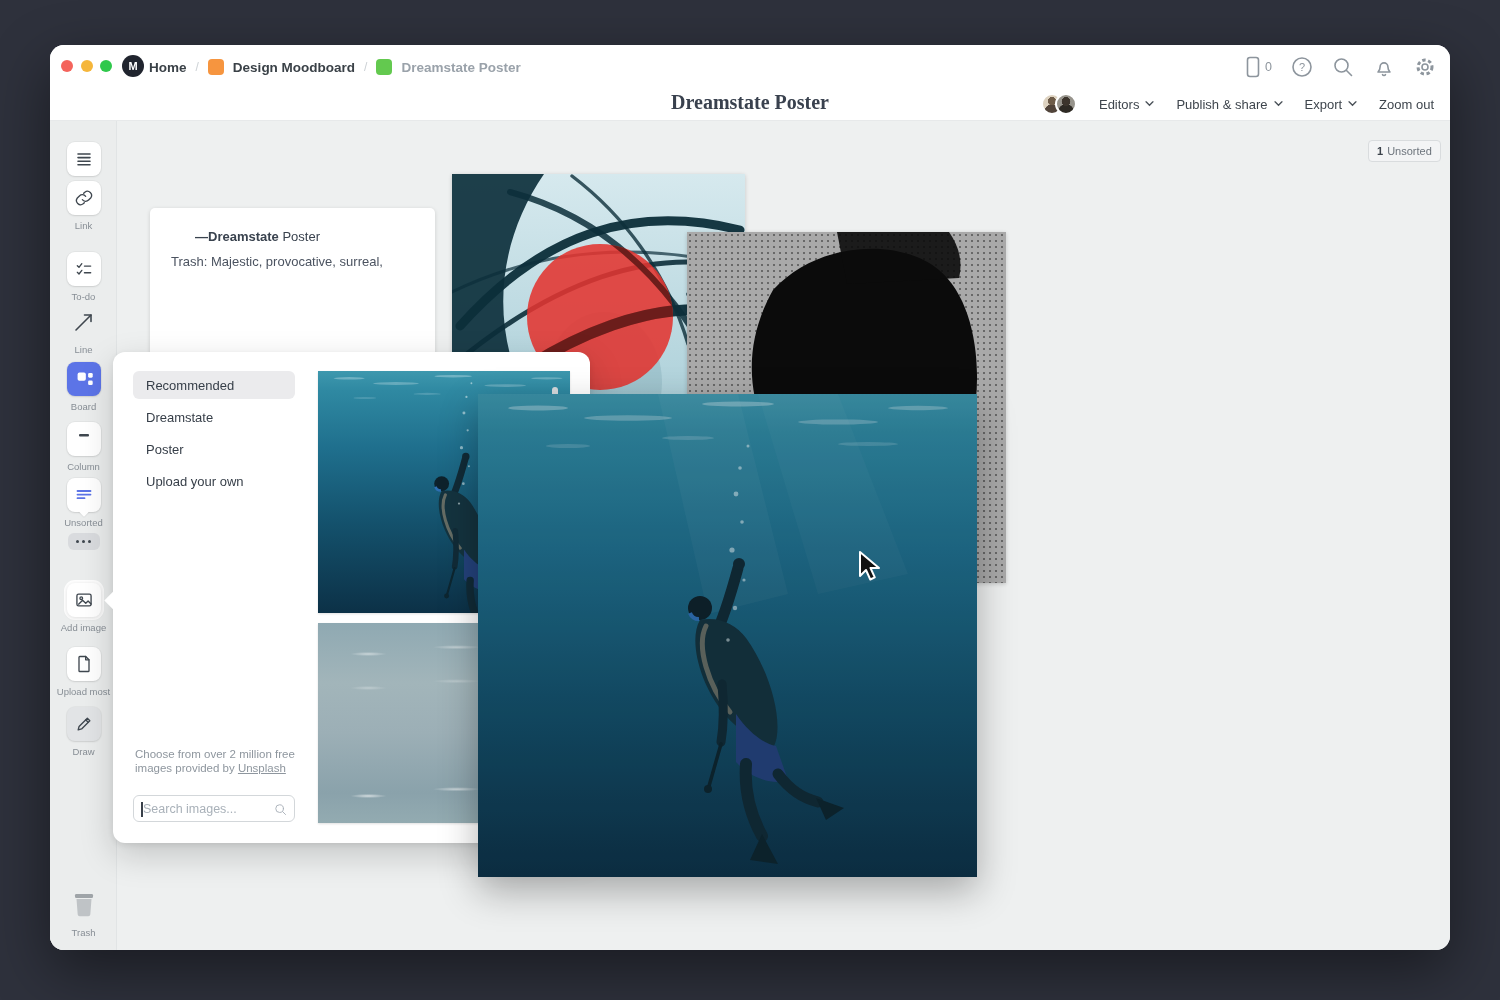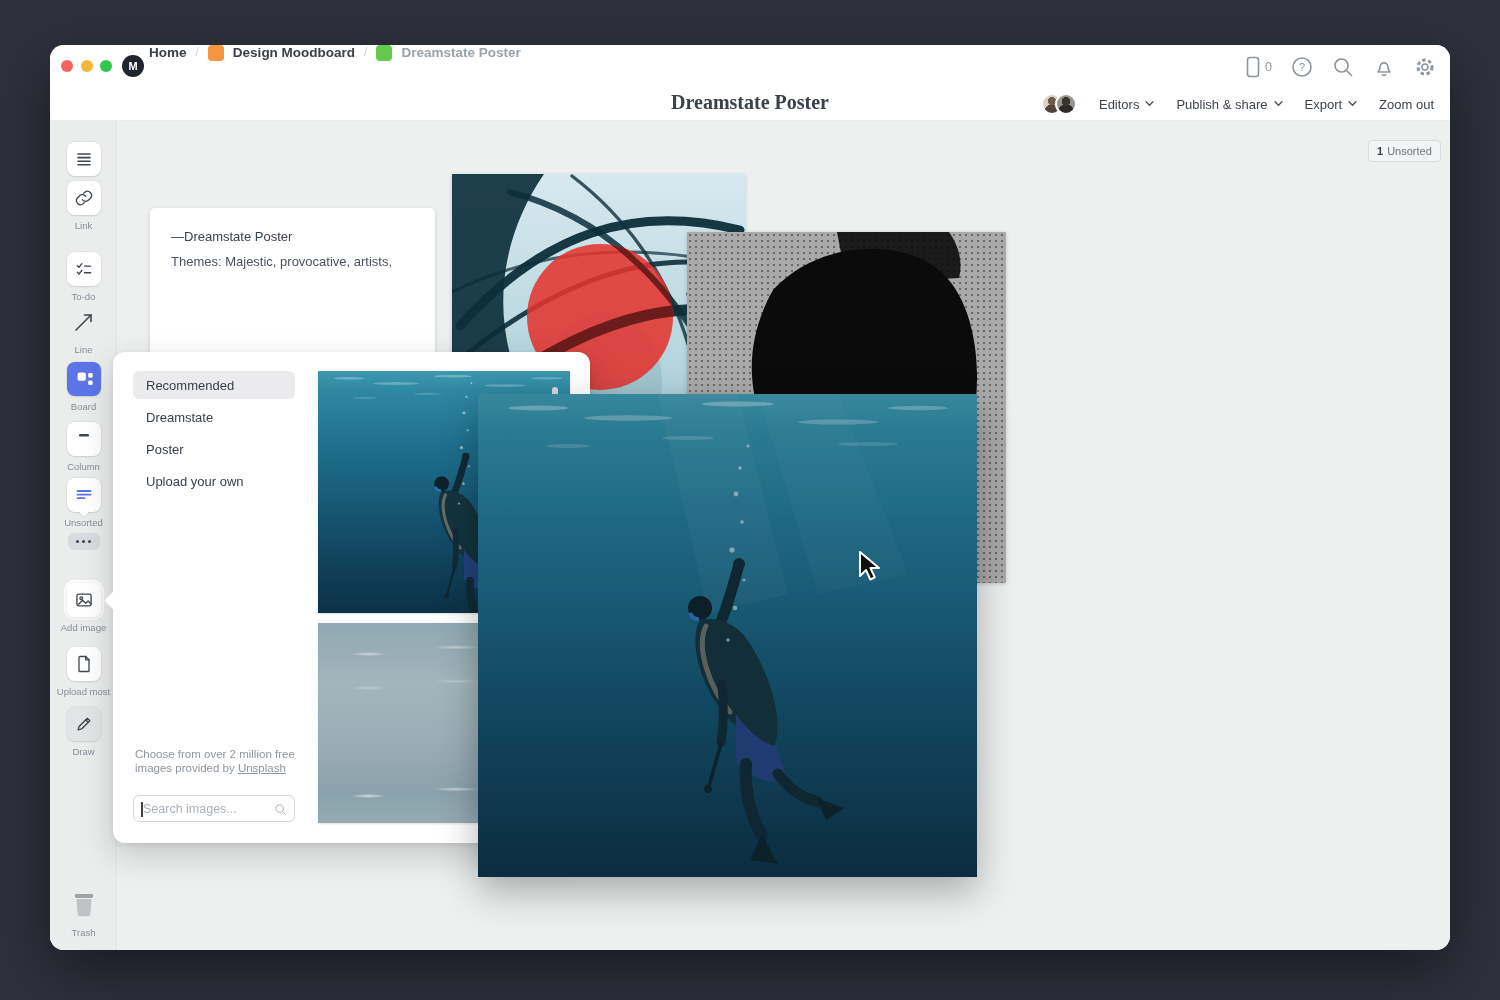--- a/index.html
+++ b/index.html
@@ -8,21 +8,21 @@
 
   .window { position:absolute; left:50px; top:45px; width:1400px; height:905px;
     background:#fff; border-radius:14px; overflow:hidden; box-shadow:0 20px 60px rgba(0,0,0,.45); }
 
   
   .titlebar { position:absolute; left:0; top:0; width:100%; height:44px; background:#fff; }
   .traffic { position:absolute; top:15px; width:12px; height:12px; border-radius:50%; }
   .t-red { left:11px; background:#f4645c; } .t-yellow { left:31px; background:#f5b63b; } .t-green { left:50px; background:#2fc84b; }
   .logo { position:absolute; left:72px; top:10px; width:22px; height:22px; border-radius:50%; background:#20242e;
     color:#fff; font-weight:bold; font-size:11px; display:flex; align-items:center; justify-content:center; }
-  .crumbs { position:absolute; left:99px; top:0; height:44px; display:flex; align-items:flex-start; gap:9px; font-size:13.5px; }
+  .crumbs { position:absolute; left:99px; top:0; height:44px; display:flex; align-items:center; gap:9px; font-size:13.5px; }
   .crumb { font-weight:700; color:#3a4147; cursor:default; }
   .crumb.current { color:#9aa2aa; }
   .crumb-sep { color:#ccd1d5; font-size:12px; }
   .sq { width:16px; height:16px; border-radius:4px; display:inline-block; }
   .topicons { position:absolute; right:14px; top:0; height:44px; display:flex; align-items:center; gap:19px; }
   .topicons .ic { display:flex; align-items:center; gap:4px; color:#8d959d; font-size:12.5px; }
   svg.g { stroke:#8d959d; fill:none; stroke-width:1.6; stroke-linecap:round; stroke-linejoin:round; }
 
   
   .header2 { position:absolute; left:0; top:44px; width:100%; height:32px; background:#fff; border-bottom:1px solid #e7e9ea; }
@@ -61,21 +61,21 @@
 
   
   .badge { position:absolute; left:1318px; top:19px; height:22px; padding:0 8px; display:flex; align-items:center; gap:4px;
     background:#f3f4f5; border:1px solid #d9dcde; border-radius:4px; font-size:11px; z-index:1; }
   .badge b { color:#3c434b; } .badge span { color:#6d747c; }
 
   
   .note-card { position:absolute; left:100px; top:87px; width:285px; height:220px; background:#fff; border-radius:5px;
     box-shadow:0 1px 4px rgba(0,0,0,.14); z-index:2; padding:21px 21px 0 21px; overflow:hidden; }
   .note-title { font-size:13px; color:#39424e; margin-bottom:9px; }
-  .note-title b { font-weight:400; }
+  .note-title b { font-weight:700;margin-left:24px; }
   .note-body { font-size:13px; line-height:17px; color:#4b5360; margin-bottom:9px; }
   .note-themes { font-size:13px; line-height:17px; color:#4b5360; }
 
   
   .teal-img { position:absolute; left:402px; top:53px; width:293px; height:420px; z-index:3; box-shadow:0 1px 4px rgba(0,0,0,.18); }
 
   
   .halftone { position:absolute; left:637px; top:111px; width:319px; height:351px; background:#a9a9a9; z-index:4;
     box-shadow:0 1px 4px rgba(0,0,0,.18); overflow:hidden; }
   .halftone .dots { position:absolute; inset:0;
@@ -371,21 +371,21 @@
 
     <div class="badge">
       <b>1</b>
       <span>Unsorted</span>
     </div>
 
     <div class="note-card">
       <div class="note-title">
         <b>—Dreamstate</b><span> Poster</span>
       </div>
-      <div class="note-themes">Themes: Majestic, provocative, artists,</div>
+      <div class="note-themes">Trash: Majestic, provocative, surreal,</div>
     </div>
 
     <div class="teal-img">
       <svg width="293" height="420" viewBox="0 0 293 420">
         <rect width="293" height="420" fill="url(#tealbg)"></rect>
         <path d="M0 0 H92 C 48 64, 36 146, 74 224 L 0 268 Z" fill="#0d303c" opacity=".92"></path>
         <ellipse cx="152" cy="208" rx="58" ry="70" fill="#7fa9b5" opacity=".35"></ellipse>
         <g stroke="#0c2e3a" fill="none" stroke-linecap="round">
           <path d="M8 152 C 92 58, 182 30, 288 56" stroke-width="9" opacity=".95"></path>
           <path d="M0 192 C 100 108, 202 70, 293 96" stroke-width="5" opacity=".9"></path>

